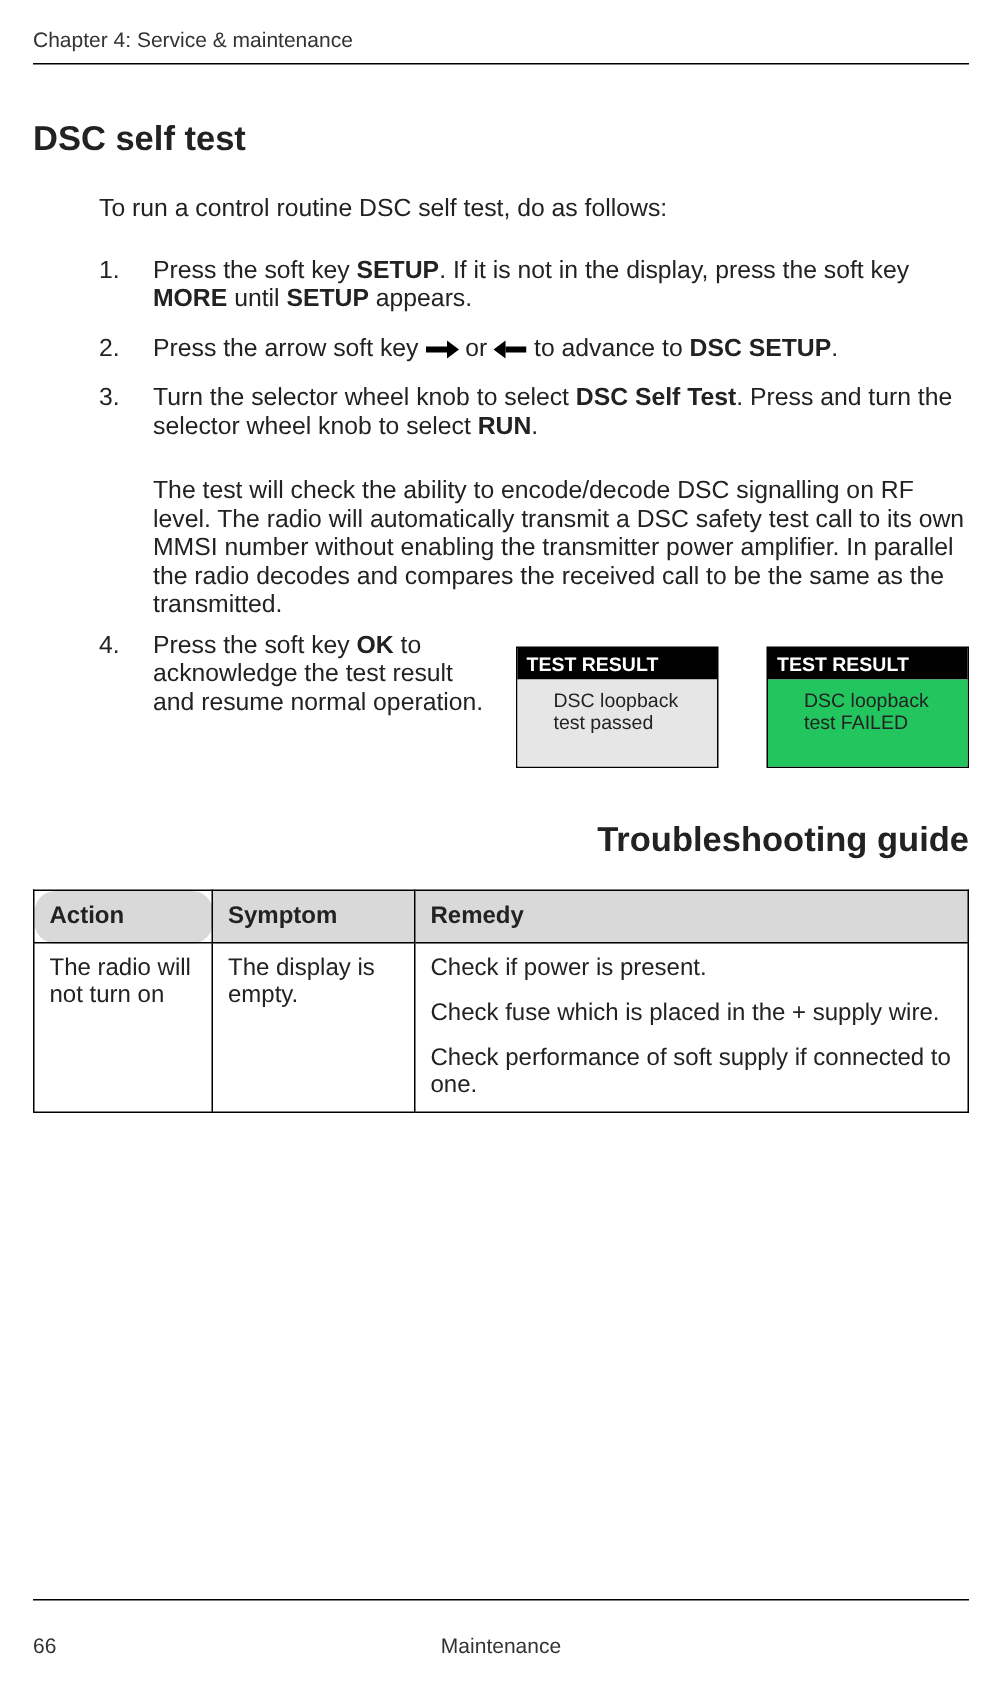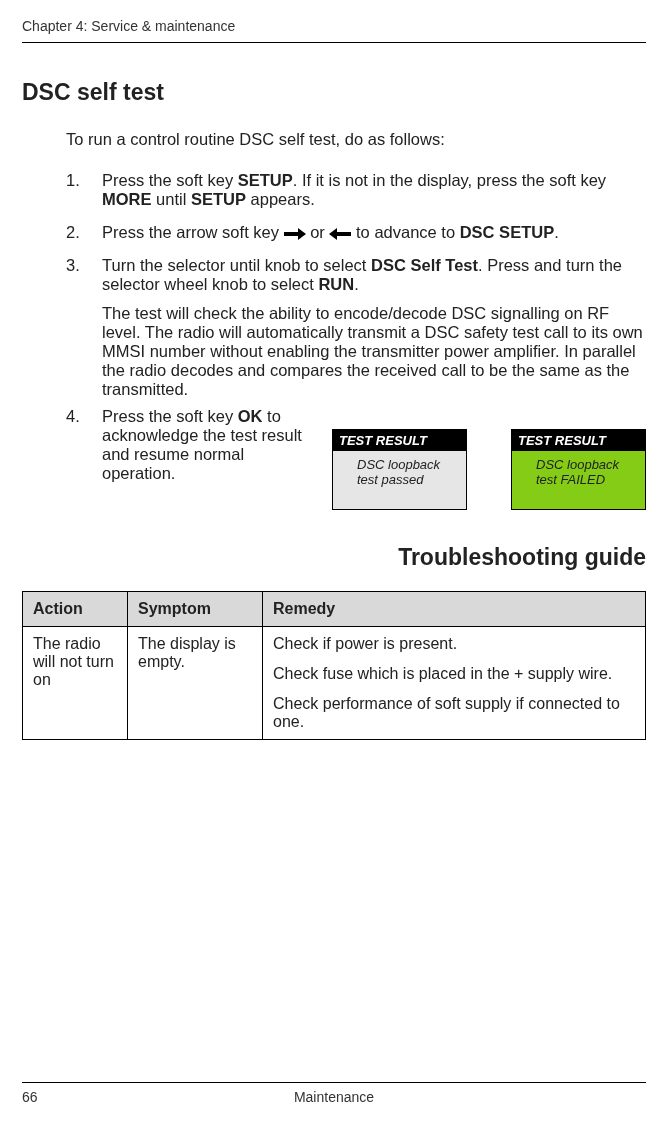--- a/index.html
+++ b/index.html
@@ -37,53 +37,52 @@
       position: relative;
       padding-left: 36px;
       margin-bottom: 14px;
     }
     ol.numbered > li > .num {
       position: absolute;
       left: 0;
       top: 0;
     }
     .step-trailing-para {
-      margin-top: 10px;
+      margin-top: 24px;
     }
     .arrow-icon {
       display: inline-block;
       width: 22px;
       height: 12px;
       vertical-align: middle;
     }
     .arrow-icon svg { display: block; }
     .result-row {
       display: flex;
-      gap: 44px;
-      margin-top: 22px;
-      font-style: italic;
+      gap: 32px;
+      margin-top: 10px;
     }
     .result-box {
       width: 135px;
       border: 1px solid #000;
       font-family: Arial, Helvetica, sans-serif;
     }
     .result-box .rb-head {
       background: #000;
       color: #fff;
       font-size: 13px;
       font-weight: bold;
       padding: 3px 6px;
     }
     .result-box .rb-body {
       font-size: 13px;
       padding: 6px 8px 22px 24px;
     }
     .result-box.passed .rb-body { background: #e6e6e6; }
-    .result-box.failed .rb-body { background: #84cc16; }
+    .result-box.failed .rb-body { background: #22c55e; }
     .flex-step4 {
       display: flex;
       gap: 20px;
       align-items: flex-start;
     }
     .flex-step4 .left-col {
       flex: 1;
     }
     h2.trouble-title {
       font-size: 23px;
@@ -102,31 +101,31 @@
       padding: 8px 10px;
       text-align: left;
       vertical-align: top;
     }
     table.tshoot th {
       background: #d9d9d9;
       font-weight: bold;
     }
     table.tshoot td p { margin-bottom: 12px; }
     table.tshoot td p:last-child { margin-bottom: 0; }
-    .col-action { width: 105px; }
+    .col-action { width: 119px; border-radius: 14px; }
     .col-symptom { width: 135px; }
     .footer {
       position: absolute;
       left: 22px;
       right: 22px;
       bottom: 20px;
     }
     .footer-line {
       border-top: 1px solid #000;
-      padding-top: 6px;
+      padding-top: 22px;
       display: flex;
       align-items: baseline;
       font-size: 14px;
       color: #333;
     }
     .footer-line .page-no { width: 40px; }
     .footer-line .foot-title { flex: 1; text-align: center; }
     .bold { font-weight: bold; }
   </style>
 </head>
@@ -158,21 +157,21 @@
       <svg viewBox="0 0 22 12">
           <rect x="8" y="4" width="14" height="4" fill="#000"></rect>
           <polygon points="8,0 0,6 8,12" fill="#000"></polygon>
         </svg>
     </span>
     <span> to advance to </span><span class="bold">DSC SETUP</span><span>.</span>
   </li>
 
   <li>
     <span class="num">3.</span>
-    <span>Turn the selector until knob to select </span><span class="bold">DSC Self Test</span><span>. Press and turn the selector wheel knob to select </span><span class="bold">RUN</span><span>.</span>
+    <span>Turn the selector wheel knob to select </span><span class="bold">DSC Self Test</span><span>. Press and turn the selector wheel knob to select </span><span class="bold">RUN</span><span>.</span>
     <p class="step-trailing-para">The test will check the ability to encode/decode DSC signalling on RF level. The radio will automatically transmit a DSC safety test call to its own MMSI number without enabling the transmitter power amplifier. In parallel the radio decodes and compares the received call to be the same as the transmitted.</p>
 
     <div class="flex-step4" style="margin-top:8px;">
       <div class="left-col">
         <div style="position:relative;padding-left:0;">
           <span style="position:absolute;left:-36px;">4.</span>
           <span>Press the soft key </span><span class="bold">OK</span><span> to acknowledge the test result and resume normal operation.</span>
         </div>
       </div>
       <div class="result-row">

